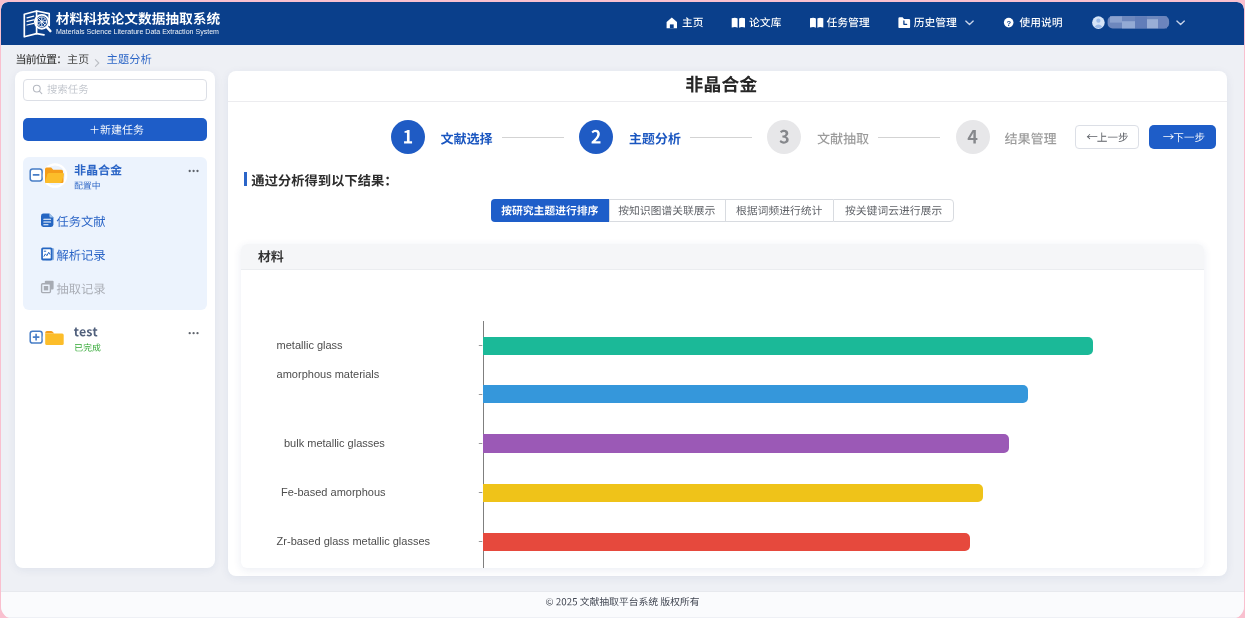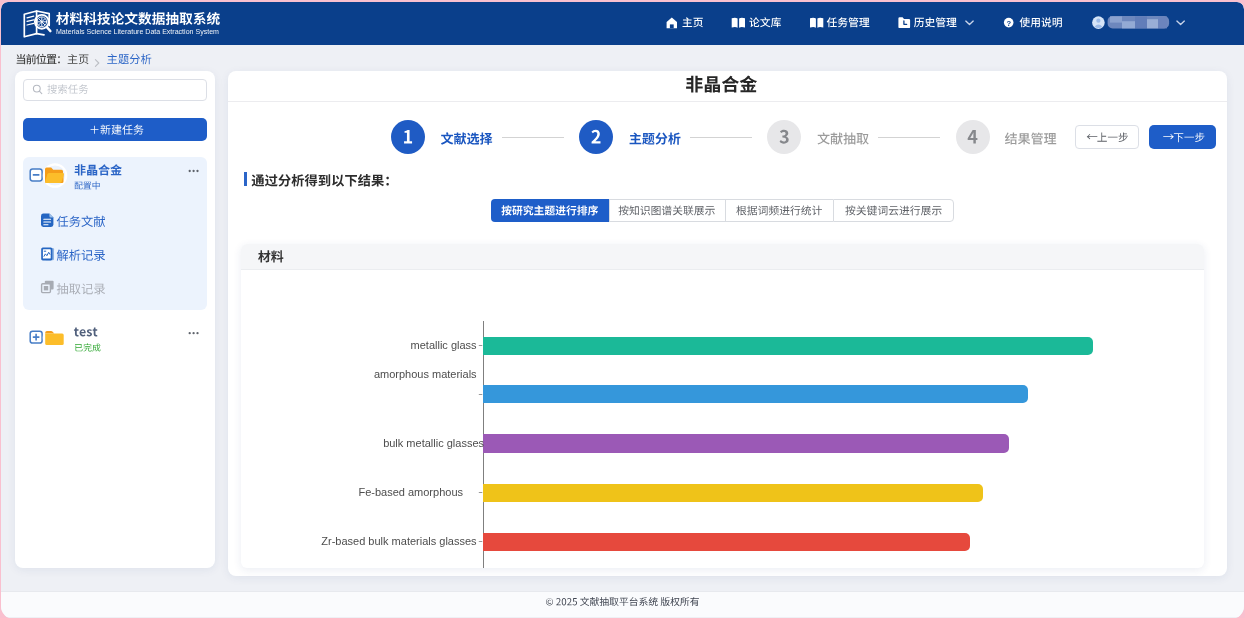--- a/index.html
+++ b/index.html
@@ -21,21 +21,21 @@
 #secbar{left:242.6px;top:169.8px;width:3.4px;height:14.5px;background:#2b65c8}
 .tab{top:197px;height:23.3px;background:#fff;border:1px solid #d8dbe0;border-right:none}
 #tab1{left:490px;width:117.6px;background:#1e5ec9;border:none;border-radius:4px 0 0 4px}
 #tab2{left:607.6px;width:116.4px}
 #tab3{left:724px;width:108.4px}
 #tab4{left:832.4px;width:120.4px;border-right:1px solid #d8dbe0;border-radius:0 4px 4px 0}
 #chartcard{left:240px;top:242px;width:963px;height:324px;background:#fff;border-radius:6px;box-shadow:0 2px 8px rgba(30,60,120,.09)}
 #charthead{left:240px;top:242px;width:963px;height:25.5px;background:#f5f6f8;border-radius:6px 6px 0 0;border-bottom:1px solid #ebedf0}
 #axis{left:482.3px;top:318.5px;width:1px;height:247.5px;background:#7f7f7f}
 .bar{height:18.6px;border-radius:0 5px 5px 0}
-.blabel{position:absolute;font-size:11px;color:#4d4d4d;text-align:right;width:200px}
+.blabel{position:absolute;font-size:11px;color:#4d4d4d;text-align:left;width:200px}
 #footline{left:0;top:589px;width:1243px;height:1px;background:#e7e9ee}
 #footbg{left:0;top:590px;width:1243px;height:25px;background:#fafbfd}
 .lat{position:absolute;font-family:"Liberation Sans",sans-serif}
 </style></head>
 <body>
 <div id="app">
   <div class="abs" id="hdr"></div>
   <div class="abs" id="sidebar"></div>
   <div class="abs" id="content"></div>
   <div class="abs" id="search"></div>
@@ -60,22 +60,22 @@
   <div class="abs" id="charthead"></div>
   <div class="abs" id="axis"></div>
   <div class="abs bar" style="left:482px;top:334.5px;width:609.6px;background:#1bb998"></div>
     <div class="abs bar" style="left:482px;top:382.7px;width:544.5px;background:#3597db"></div>
     <div class="abs bar" style="left:482px;top:432.2px;width:526px;background:#9b59b6"></div>
     <div class="abs bar" style="left:482px;top:481.5px;width:500px;background:#efc319"></div>
     <div class="abs bar" style="left:482px;top:530.5px;width:486.5px;background:#e6493d"></div>
   <div class="blabel" style="left:275.6px;top:337.2px">metallic glass</div>
     <div class="blabel" style="left:275.6px;top:366px">amorphous materials</div>
     <div class="blabel" style="left:283px;top:434.9px">bulk metallic glasses</div>
-    <div class="blabel" style="left:262px;top:484.2px">Fe-based amorphous</div>
-    <div class="blabel" style="left:275.6px;top:533.2px">Zr-based bulk materials glasses</div>
+    <div class="blabel" style="left:280px;top:484.2px">Fe-based amorphous</div>
+    <div class="blabel" style="left:275.6px;top:533.2px">Zr-based glass metallic glasses</div>
   <div class="lat" style="left:55px;top:26px;font-size:7.05px;color:#ffffff;opacity:.93">Materials Science Literature Data Extraction System</div>
   <div id="footline" class="abs"></div>
   <div id="footbg" class="abs"></div>
   <svg class="abs" style="left:-1px;top:-2px;width:1245px;height:618px" viewBox="0 0 1245 618">
       <path d="M65.99279999999999 12.0824V14.8909H62.3212V16.4527H65.4996C64.4995 18.4529 62.8281 20.4805 61.142999999999994 21.5491C61.553999999999995 21.8916 62.0472 22.467 62.3349 22.8917C63.650099999999995 21.9053 64.9653 20.3572 65.99279999999999 18.7132V22.9054C65.99279999999999 23.152 65.8969 23.220499999999998 65.6503 23.234199999999998C65.39 23.234199999999998 64.5543 23.234199999999998 63.800799999999995 23.206799999999998C64.02 23.6726 64.2803 24.412399999999998 64.3488 24.8645C65.5407 24.8645 66.40379999999999 24.8234 66.97919999999999 24.5494C67.5409 24.289099999999998 67.7327 23.8507 67.7327 22.9191V16.4527H69.0479V14.8909H67.7327V12.0824ZM58.54 12.055V14.8909H56.4165V16.4527H58.3345C57.8687 18.0967 57.005599999999994 19.9325 56.0192 21.0285C56.3069 21.4669 56.7042 22.165599999999998 56.8686 22.6588C57.498799999999996 21.9053 58.0605 20.8093 58.54 19.6037V24.9193H60.1977V18.6995C60.6498 19.2749 61.1019 19.9051 61.362199999999994 20.3435L62.3212 18.9461C62.0198 18.6036 60.7183 17.2747 60.1977 16.8089V16.4527H61.937599999999996V14.8909H60.1977V12.055Z M70.0069 13.1784C70.322 14.1785 70.596 15.5211 70.6234 16.3842L71.8564 16.0554C71.7879 15.1923 71.5139 13.8908 71.1577 12.877ZM74.5142 12.8085C74.3635 13.7812 74.0347 15.1786 73.7607 16.0417L74.8019 16.3431C75.1444 15.5348 75.5554 14.2196 75.89789999999999 13.1099ZM76.3774 13.9182C77.1583 14.4251 78.1036 15.1649 78.5283 15.6992L79.3777 14.4662C78.9256 13.9593 77.9529 13.2606 77.1857 12.8085ZM75.76089999999999 17.3706C76.5555 17.8501 77.5693 18.5899 78.0214 19.0968L78.8571 17.7816C78.3639 17.2884 77.3227 16.6171 76.5281 16.1924ZM70.0206 16.6308V18.1652H71.5824C71.1577 19.4256 70.459 20.8778 69.774 21.7272C70.0206 22.179299999999998 70.3768 22.9191 70.5138 23.426C71.1029 22.5766 71.6646 21.2888 72.103 19.9873V24.8919H73.61V20.069499999999998C73.9936 20.7134 74.3909 21.4121 74.6101 21.8642L75.61019999999999 20.5764C75.3225 20.1791 74.0073 18.631 73.61 18.2474V18.1652H75.63759999999999V16.6308H73.61V12.1235H72.103V16.6308ZM75.61019999999999 20.6312 75.85679999999999 22.165599999999998 79.7065 21.4669V24.9193H81.2409V21.192899999999998L82.8986 20.8915L82.652 19.3708L81.2409 19.6174V12.055H79.7065V19.8914Z M89.7897 13.8086C90.5432 14.4114 91.4474 15.3019 91.831 15.891L92.9818 14.8635C92.5571 14.2607 91.6118 13.4387 90.8583 12.8907ZM89.28280000000001 17.4254C90.0774 18.0282 91.0501 18.9187 91.4748 19.5352L92.5982 18.4666C92.1324 17.877499999999998 91.1323 17.041800000000002 90.3377 16.4801ZM88.1731 12.1783C87.036 12.6578 85.3098 13.0688 83.748 13.3017C83.9261 13.6579 84.1316 14.2196 84.1864 14.575800000000001C84.67960000000001 14.521 85.2139 14.4388 85.7345 14.3566V15.9184H83.6521V17.4391H85.5153C85.02210000000001 18.768 84.2412 20.2476 83.474 21.1381C83.7343 21.5491 84.0905 22.234099999999998 84.2412 22.6999C84.77550000000001 22.0149 85.2961 21.0422 85.7345 19.9873V24.9193H87.3237V19.3434C87.6525 19.8777 87.9813 20.4668 88.1594 20.8504L89.10470000000001 19.5626C88.84440000000001 19.2338 87.7073 17.918599999999998 87.3237 17.5624V17.4391H89.13210000000001V15.9184H87.3237V14.041500000000001C87.9539 13.8908 88.5567 13.7127 89.09100000000001 13.520900000000001ZM88.89920000000001 20.8915 89.15950000000001 22.4533 93.31060000000001 21.7272V24.9056H94.9409V21.4532L96.5575 21.1655L96.2972 19.6174L94.9409 19.8503V12.055H93.31060000000001V20.137999999999998Z M105.1337 12.055V14.014100000000001H102.18820000000001V15.5348H105.1337V17.1788H102.42110000000001V18.6584H103.1472L102.72250000000001 18.7817C103.2431 20.042099999999998 103.887 21.1381 104.6953 22.0697C103.7226 22.6862 102.61290000000001 23.1246 101.3936 23.4123C101.70870000000001 23.7685 102.09230000000001 24.4672 102.27040000000001 24.8919C103.613 24.4946 104.8323 23.9466 105.8872 23.206799999999998C106.84620000000001 23.974 107.9833 24.5494 109.3259 24.933C109.5588 24.522 110.0246 23.8507 110.38080000000001 23.5219C109.1478 23.220499999999998 108.0792 22.7547 107.18870000000001 22.138199999999998C108.3532 20.9737 109.23 19.4667 109.7506 17.5487L108.6957 17.124L108.4217 17.1788H106.76400000000001V15.5348H109.8465V14.014100000000001H106.76400000000001V12.055ZM104.3254 18.6584H107.6819C107.27090000000001 19.6037 106.66810000000001 20.412 105.94200000000001 21.097C105.257 20.3983 104.7227 19.5763 104.3254 18.6584ZM99.03720000000001 12.055V14.6717H97.44800000000001V16.1924H99.03720000000001V18.631C98.37960000000001 18.7817 97.77680000000001 18.9187 97.2699 19.0146L97.69460000000001 20.5901L99.03720000000001 20.2476V23.0972C99.03720000000001 23.302699999999998 98.96870000000001 23.371199999999998 98.77690000000001 23.371199999999998C98.59880000000001 23.371199999999998 98.02340000000001 23.371199999999998 97.47540000000001 23.357499999999998C97.68090000000001 23.7822 97.88640000000001 24.439799999999998 97.94120000000001 24.8508C98.91390000000001 24.8508 99.5715 24.8097 100.0373 24.5631C100.5031 24.302799999999998 100.6538 23.9055 100.6538 23.1109V19.8229L102.11970000000001 19.4256L101.91420000000001 17.918599999999998L100.6538 18.2337V16.1924H102.01010000000001V14.6717H100.6538V12.055Z M111.76450000000001 13.288C112.6139 13.973 113.7647 14.9457 114.2853 15.5759L115.38130000000001 14.3292C114.80590000000001 13.7264 113.614 12.8085 112.7783 12.192ZM121.5189 17.6994C120.65580000000001 18.3159 119.42280000000001 19.0009 118.2857 19.5489V17.2199H117.2308C118.1898 16.302 118.98440000000001 15.3019 119.62830000000001 14.2607C120.57360000000001 15.8225 121.8066 17.261 123.05330000000001 18.1926C123.31360000000001 17.7953 123.83420000000001 17.2062 124.21780000000001 16.9048C122.793 15.9869 121.2997 14.3292 120.47770000000001 12.7537L120.68320000000001 12.329L118.91590000000001 12.0139C118.2172 13.699 116.87460000000002 15.630700000000001 114.81960000000001 17.055500000000002C115.17580000000001 17.3295 115.69640000000001 17.945999999999998 115.91560000000001 18.3296C116.16220000000001 18.1378 116.40880000000001 17.945999999999998 116.64170000000001 17.7542V22.3985C116.64170000000001 24.0425 117.1486 24.5357 118.98440000000001 24.5357C119.35430000000001 24.5357 121.0668 24.5357 121.4504 24.5357C123.03960000000001 24.5357 123.50540000000001 23.9192 123.68350000000001 21.7683C123.25880000000001 21.6724 122.5738 21.3984 122.2039 21.1381C122.108 22.7684 121.9984 23.0561 121.3271 23.0561C120.9161 23.0561 119.49130000000001 23.0561 119.14880000000001 23.0561C118.409 23.0561 118.2857 22.9739 118.2857 22.3848V21.179199999999998C119.62830000000001 20.6586 121.286 19.864 122.5875 19.0968ZM111.03840000000001 16.2883V17.863799999999998H112.9427V22.192999999999998C112.9427 22.9328 112.55910000000002 23.4397 112.25770000000001 23.7C112.51800000000001 23.9192 112.9564 24.5083 113.0934 24.8371C113.34 24.4946 113.7784 24.111 116.20330000000001 22.124499999999998C116.01150000000001 21.8094 115.75120000000001 21.1655 115.62790000000001 20.7134L114.51820000000001 21.6039V16.2883Z M129.9444 12.438600000000001C130.2595 13.027700000000001 130.5746 13.8086 130.7253 14.3703H124.90280000000001V15.9732H127.0674C127.80720000000001 17.904899999999998 128.7662 19.5626 129.9992 20.9326C128.57440000000003 22.0423 126.7934 22.8232 124.64250000000001 23.357499999999998C124.97130000000001 23.7411 125.46450000000002 24.5083 125.64260000000002 24.9056C127.84830000000001 24.261699999999998 129.6978 23.343799999999998 131.2185 22.110799999999998C132.6707 23.330099999999998 134.43800000000002 24.234299999999998 136.6026 24.8097C136.8492 24.357599999999998 137.3424 23.6452 137.7123 23.275299999999998C135.64360000000002 22.8095 133.91740000000001 21.9875 132.4926 20.9052C133.7119 19.5763 134.64350000000002 17.945999999999998 135.34220000000002 15.9732H137.452V14.3703H131.4788L132.6433 14.0004C132.4789 13.4387 132.0679 12.5619 131.698 11.918000000000001ZM131.2459 19.7818C130.191 18.6995 129.369 17.4117 128.7662 15.9732H133.5064C132.9447 17.4802 132.2049 18.7406 131.2459 19.7818Z M143.8088 12.2194C143.5896 12.74 143.206 13.493500000000001 142.9046 13.973L143.9458 14.4388C144.302 14.014100000000001 144.7404 13.3839 145.1925 12.7674ZM143.1238 20.4394C142.8772 20.9189 142.5484 21.3436 142.17849999999999 21.7135L141.0551 21.1655L141.4661 20.4394ZM139.096 21.6861C139.7262 21.9327 140.3975 22.261499999999998 141.0551 22.604C140.2742 23.0835 139.3563 23.4397 138.3562 23.6589C138.6302 23.9466 138.9453 24.522 139.096 24.8919C140.329 24.5494 141.4387 24.0562 142.3703 23.357499999999998C142.7676 23.6041 143.1238 23.8507 143.4115 24.0699L144.3842 23.0013C144.1102 22.8095 143.7677 22.604 143.4115 22.3848C144.1102 21.5902 144.6445 20.6038 144.987 19.3845L144.0965 19.0557L143.8499 19.110500000000002H142.12369999999999L142.3429 18.5762L140.8907 18.3159C140.7948 18.5762 140.6852 18.8365 140.5619 19.110500000000002H138.822V20.4394H139.8769C139.6166 20.9052 139.3426 21.3299 139.096 21.6861ZM138.9179 12.7811C139.2467 13.3154 139.5755 14.027800000000001 139.6714 14.4936H138.5891V15.7814H140.6167C139.9865 16.4527 139.1097 17.055500000000002 138.3014 17.3843C138.6028 17.6857 138.959 18.22 139.1508 18.5899C139.8358 18.2063 140.5619 17.6446 141.1921 17.014400000000002V18.2337H142.7128V16.7541C143.2334 17.1651 143.7677 17.6172 144.0691 17.904899999999998L144.9322 16.7678C144.6856 16.5897 143.9321 16.1376 143.3019 15.7814H145.3158V14.4936H142.7128V12.055H141.1921V14.4936H139.781L140.9181 14.0004C140.8085 13.507200000000001 140.4523 12.8085 140.0961 12.2879ZM146.3844 12.0961C146.083 14.562100000000001 145.4665 16.9048 144.3705 18.3296C144.6993 18.5625 145.3158 19.0968 145.5487 19.3708C145.809 19.0009 146.0556 18.5899 146.2748 18.1378C146.5351 19.179 146.8502 20.151699999999998 147.2475 21.0148C146.5351 22.165599999999998 145.535 23.0287 144.1513 23.6589C144.4253 23.974 144.8637 24.659 145.0007 24.9878C146.2885 24.330199999999998 147.2886 23.5082 148.0558 22.4807C148.6723 23.426 149.4395 24.220599999999997 150.38479999999998 24.8097C150.6177 24.398699999999998 151.0972 23.8096 151.4534 23.5219C150.41219999999998 22.9465 149.5902 22.0834 148.9463 21.0148C149.6039 19.6585 150.0149 18.0419 150.27519999999998 16.1102H151.1383V14.589500000000001H147.4667C147.6311 13.8497 147.7818 13.0962 147.8914 12.3153ZM148.7408 16.1102C148.6038 17.2747 148.3983 18.3159 148.0832 19.2201C147.7133 18.2611 147.4393 17.2199 147.2475 16.1102Z M158.34449999999998 20.5079V24.9193H159.7556V24.522H163.071V24.9056H164.55059999999997V20.5079H162.0846V19.1927H164.86569999999998V17.809H162.0846V16.5897H164.48209999999997V12.603H156.93339999999998V16.8089C156.93339999999998 18.9598 156.82379999999998 21.9738 155.4538 24.0014C155.81 24.1795 156.50869999999998 24.6727 156.78269999999998 24.9604C157.83759999999998 23.4123 158.26229999999998 21.192899999999998 158.42669999999998 19.1927H160.5502V20.5079ZM158.52259999999998 14.014100000000001H162.934V15.1923H158.52259999999998ZM158.52259999999998 16.5897H160.5502V17.809H158.50889999999998L158.52259999999998 16.8089ZM159.7556 23.220499999999998V21.8505H163.071V23.220499999999998ZM153.6454 12.0687V14.658H152.2069V16.165H153.6454V18.6173L151.9877 19.0146L152.3576 20.5901L153.6454 20.2202V23.0013C153.6454 23.1794 153.5906 23.234199999999998 153.4262 23.234199999999998C153.2618 23.247899999999998 152.7823 23.247899999999998 152.2754 23.234199999999998C152.4809 23.6589 152.659 24.343899999999998 152.7001 24.7412C153.5906 24.7412 154.1934 24.6864 154.6044 24.426099999999998C155.0291 24.1795 155.1524 23.7685 155.1524 23.015V19.7955L156.56349999999998 19.3708L156.35799999999998 17.891199999999998L155.1524 18.22V16.165H156.53609999999998V14.658H155.1524V12.0687Z M167.55089999999998 12.055V14.6443H165.89319999999998V16.165H167.55089999999998V18.6447C166.85219999999998 18.8228 166.20829999999998 18.9598 165.67399999999998 19.0694L166.08499999999998 20.6586L167.55089999999998 20.2613V23.206799999999998C167.55089999999998 23.3986 167.46869999999998 23.4671 167.29059999999998 23.4671C167.11249999999998 23.4671 166.55079999999998 23.4671 166.01649999999998 23.4397C166.20829999999998 23.8644 166.41379999999998 24.5083 166.46859999999998 24.933C167.42759999999998 24.933 168.0715 24.8782 168.5373 24.6316C168.9894 24.398699999999998 169.1264 23.9877 169.1264 23.206799999999998V19.8366L170.60599999999997 19.4119L170.41419999999997 17.932299999999998L169.1264 18.2611V16.165H170.44159999999997V14.6443H169.1264V12.055ZM172.33219999999997 20.2065H173.72959999999998V22.33H172.33219999999997ZM172.33219999999997 18.6721V16.6856H173.72959999999998V18.6721ZM176.771 20.2065V22.33H175.29139999999998V20.2065ZM176.771 18.6721H175.29139999999998V16.6856H176.771ZM173.72959999999998 12.0824V15.123800000000001H170.77039999999997V24.9056H172.33219999999997V23.9055H176.771V24.8097H178.40129999999996V15.123800000000001H175.29139999999998V12.0824Z M190.34769999999997 15.0416C190.10109999999997 16.6171 189.70379999999997 18.0419 189.16949999999997 19.2886C188.64889999999997 18.014499999999998 188.27899999999997 16.576 188.00499999999997 15.0416ZM186.08699999999996 13.493500000000001V15.0416H186.55279999999996C186.93639999999996 17.3021 187.47069999999997 19.3297 188.27899999999997 21.0148C187.55289999999997 22.179299999999998 186.66239999999996 23.0972 185.63489999999996 23.7137C185.97739999999996 24.0014 186.42949999999996 24.5494 186.66239999999996 24.9467C187.62139999999997 24.302799999999998 188.44339999999997 23.5082 189.15579999999997 22.5492C189.77229999999997 23.4534 190.51209999999998 24.220599999999997 191.40259999999995 24.8371C191.66289999999998 24.426099999999998 192.15609999999995 23.837 192.51229999999995 23.563C191.52589999999998 22.9602 190.73129999999998 22.110799999999998 190.08739999999997 21.0696C191.08749999999998 19.1653 191.75879999999995 16.7404 192.06019999999995 13.7127L191.03269999999998 13.4387L190.75869999999998 13.493500000000001ZM179.56579999999997 21.6587 179.89459999999997 23.234199999999998 183.57989999999995 22.604V24.9056H185.18279999999996V22.3163L186.33359999999996 22.110799999999998L186.25139999999996 20.7408L185.18279999999996 20.8915V14.068900000000001H185.99109999999996V12.603H179.71649999999997V14.068900000000001H180.46999999999997V21.5491ZM182.04549999999998 14.068900000000001H183.57989999999995V15.48H182.04549999999998ZM182.04549999999998 16.8774H183.57989999999995V18.3707H182.04549999999998ZM182.04549999999998 19.7681H183.57989999999995V21.1244L182.04549999999998 21.3436Z M196.11539999999997 20.7408C195.47149999999996 21.6039 194.36179999999996 22.5492 193.32059999999996 23.1109C193.73159999999996 23.357499999999998 194.43029999999996 23.8918 194.75909999999996 24.206899999999997C195.75919999999996 23.5219 196.97849999999994 22.3848 197.78679999999994 21.3299ZM201.28029999999995 21.5354C202.34889999999996 22.33 203.69149999999996 23.4671 204.29429999999996 24.206899999999997L205.76019999999994 23.234199999999998C205.06149999999997 22.467 203.67779999999996 21.3847 202.62289999999996 20.6723ZM201.59539999999996 17.6583C201.84199999999996 17.904899999999998 202.11599999999996 18.1926 202.37629999999996 18.4803L198.25259999999994 18.7543C200.01989999999995 17.8501 201.78719999999996 16.7678 203.41749999999996 15.4937L202.22559999999996 14.4251C201.62279999999996 14.9457 200.95149999999995 15.4526 200.28019999999995 15.9184L197.55389999999994 16.0554C198.36219999999994 15.48 199.15679999999995 14.8224 199.85549999999995 14.1374C201.63649999999996 13.9593 203.32159999999996 13.7127 204.74639999999997 13.3702L203.56819999999996 12.0139C201.25289999999995 12.5756 197.43059999999994 12.9181 194.06039999999996 13.041400000000001C194.22479999999996 13.4113 194.41659999999996 14.068900000000001 194.45769999999996 14.4799C195.45779999999996 14.4525 196.51269999999997 14.3977 197.56759999999994 14.3292C196.85519999999997 14.9868 196.14279999999997 15.5074 195.85509999999996 15.6855C195.44409999999996 15.9732 195.12899999999996 16.165 194.81389999999996 16.2061C194.97829999999996 16.6171 195.19749999999996 17.3158 195.26599999999996 17.6172C195.58109999999996 17.4939 196.03319999999997 17.4254 198.18409999999994 17.2747C197.29359999999994 17.809 196.54009999999997 18.2063 196.12909999999997 18.3844C195.26599999999996 18.8228 194.73169999999996 19.0557 194.19739999999996 19.137900000000002C194.36179999999996 19.5489 194.59469999999996 20.3024 194.66319999999996 20.5901C195.11529999999996 20.412 195.73179999999996 20.3161 198.88279999999995 20.055799999999998V23.0972C198.88279999999995 23.247899999999998 198.81429999999995 23.288999999999998 198.58139999999995 23.302699999999998C198.34849999999994 23.302699999999998 197.51279999999994 23.302699999999998 196.80039999999997 23.275299999999998C197.04699999999997 23.7 197.32099999999994 24.398699999999998 197.40319999999994 24.8782C198.41699999999994 24.8782 199.18419999999995 24.8645 199.78699999999995 24.6179C200.38979999999995 24.357599999999998 200.55419999999995 23.9329 200.55419999999995 23.1383V19.9325L203.39009999999996 19.6996C203.73259999999996 20.151699999999998 204.03399999999996 20.5764 204.23949999999996 20.9326L205.52729999999997 20.137999999999998C204.97929999999997 19.2612 203.85589999999996 17.973399999999998 202.82839999999996 17.014400000000002Z M215.82969999999995 18.9735V22.8506C215.82969999999995 24.234299999999998 216.11739999999995 24.7001 217.35039999999995 24.7001C217.56959999999995 24.7001 218.06279999999995 24.7001 218.29569999999995 24.7001C219.35059999999993 24.7001 219.70679999999993 24.0836 219.83009999999993 21.919C219.41909999999993 21.8094 218.76149999999996 21.5491 218.44639999999995 21.2614C218.40529999999995 23.015 218.35049999999995 23.316399999999998 218.13129999999995 23.316399999999998C218.03539999999995 23.316399999999998 217.74769999999995 23.316399999999998 217.66549999999995 23.316399999999998C217.47369999999995 23.316399999999998 217.44629999999995 23.275299999999998 217.44629999999995 22.8369V18.9735ZM213.24039999999994 18.9872C213.15819999999994 21.3162 212.98009999999994 22.7684 210.88399999999993 23.6452C211.24019999999993 23.9466 211.69229999999993 24.5905 211.88409999999993 25.0015C214.39119999999994 23.8507 214.74739999999994 21.8779 214.85699999999994 18.9872ZM206.96579999999994 22.7684 207.34939999999995 24.384999999999998C208.67829999999995 23.8781 210.36339999999996 23.220499999999998 211.91149999999993 22.5766L211.61009999999993 21.179199999999998C209.89759999999995 21.7957 208.13029999999995 22.4259 206.96579999999994 22.7684ZM214.44599999999994 12.3838C214.63779999999994 12.8359 214.85699999999994 13.4113 214.99399999999994 13.8497H211.93889999999993V15.3156H214.08979999999994C213.52809999999994 16.0691 212.85679999999994 16.9185 212.61019999999994 17.1651C212.29509999999993 17.4391 211.89779999999993 17.5624 211.59639999999993 17.6309C211.74709999999993 17.973399999999998 212.02109999999993 18.8091 212.08959999999993 19.2064C212.54169999999993 19.0009 213.22669999999994 18.905 217.89839999999995 18.4118C218.09019999999995 18.7817 218.25459999999995 19.110500000000002 218.36419999999995 19.3982L219.74789999999993 18.6721C219.37799999999993 17.809 218.50119999999995 16.5212 217.77509999999995 15.5622L216.51469999999995 16.1924C216.73389999999995 16.4801 216.95309999999995 16.8089 217.15859999999995 17.1514L214.45969999999994 17.3843C214.95289999999994 16.7541 215.52829999999994 16.0006 216.02149999999995 15.3156H219.59719999999993V13.8497H215.81599999999995L216.69279999999995 13.6031C216.55579999999995 13.1921 216.25439999999995 12.507100000000001 216.00779999999995 12.000200000000001ZM207.33569999999995 18.0419C207.54119999999995 17.932299999999998 207.85629999999995 17.8501 208.93859999999995 17.7131C208.52759999999995 18.3159 208.17139999999995 18.768 207.97959999999995 18.9735C207.54119999999995 19.4804 207.25349999999995 19.7818 206.88359999999994 19.864C207.07539999999995 20.275 207.33569999999995 21.0559 207.41789999999995 21.3847C207.77409999999995 21.1518 208.34949999999995 20.96 211.63749999999993 20.2202C211.58269999999993 19.864 211.58269999999993 19.2201 211.62379999999993 18.768L209.71949999999995 19.151600000000002C210.58259999999996 18.0967 211.41829999999993 16.8774 212.07589999999993 15.6855L210.63739999999996 14.795C210.40449999999996 15.2745 210.14419999999996 15.767700000000001 209.88389999999995 16.2198L208.88379999999995 16.302C209.65099999999995 15.2334 210.37709999999996 13.9182 210.88399999999993 12.6989L209.21259999999995 11.931700000000001C208.74679999999995 13.493500000000001 207.86999999999995 15.1649 207.58229999999995 15.5896C207.28089999999995 16.028 207.04799999999994 16.3157 206.74659999999994 16.3979C206.95209999999994 16.8637 207.23979999999995 17.6994 207.33569999999995 18.0419Z" fill="#ffffff"></path>
       <path d="M685.7988 17.8788C686.3928 18.3108 687.1056 18.915599999999998 687.5484 19.3908H682.9692V20.3952H686.7384V22.5552H683.4984V23.537999999999997H686.7384V25.9572H682.4832V26.950799999999997H692.16V25.9572H687.8616V23.537999999999997H691.134V22.5552H687.8616V20.3952H691.6092V19.3908H688.1424L688.6824 19.002C688.2396 18.4836 687.3324 17.770799999999998 686.6412 17.2956Z M697.6031999999999 21.464399999999998V23.419199999999996C697.6031999999999 24.520799999999998 697.074 25.7304 693.1967999999999 26.4864C693.4236 26.691599999999998 693.7044 27.102 693.8231999999999 27.317999999999998C697.9487999999999 26.443199999999997 698.6615999999999 24.942 698.6615999999999 23.43V21.464399999999998ZM698.5427999999999 25.287599999999998C699.7847999999999 25.8492 701.4372 26.7348 702.2363999999999 27.328799999999998L702.8627999999999 26.5296C702.0203999999999 25.935599999999997 700.3463999999999 25.104 699.126 24.5964ZM694.4495999999999 19.952399999999997V24.9852H695.4863999999999V20.892H700.8V24.9636H701.8907999999999V19.952399999999997H697.9812C698.1647999999999 19.6068 698.3592 19.196399999999997 698.5319999999999 18.785999999999998H702.8303999999999V17.8356H693.4667999999999V18.785999999999998H697.3656C697.2467999999999 19.174799999999998 697.0955999999999 19.595999999999997 696.9551999999999 19.952399999999997Z" fill="#ffffff"></path>
       <path d="M750.0584 18.137999999999998C750.7172 18.677999999999997 751.5812 19.455599999999997 751.9808 19.941599999999998L752.6612 19.163999999999998C752.24 18.688799999999997 751.3436 17.965199999999996 750.6848 17.4576ZM757.6616 21.734399999999997C756.938 22.263599999999997 755.8472 22.879199999999997 754.8968 23.3328V21.3024H753.9464C754.8212 20.514 755.5124 19.6284 756.0524 18.7428C756.83 19.995599999999996 757.8992 21.194399999999998 758.9036 21.918C759.0764 21.6696 759.4004 21.3024 759.638 21.1188C758.504 20.4168 757.2512 19.077599999999997 756.5708 17.814L756.7436 17.446799999999996L755.6528 17.252399999999998C755.102 18.559199999999997 754.022 20.1252 752.3696 21.248399999999997C752.5964 21.4104 752.9096 21.7776 753.0608 22.025999999999996C753.3524 21.81 753.6224 21.593999999999998 753.8816 21.367199999999997V25.5792C753.8816 26.691599999999998 754.238 27.0156 755.5232 27.0156C755.7932 27.0156 757.3592 27.0156 757.64 27.0156C758.774 27.0156 759.0656 26.572799999999997 759.1952 24.9744C758.9144 24.920399999999997 758.4932 24.7476 758.2664 24.5856C758.1908 25.86 758.1044 26.0868 757.5752 26.0868C757.2188 26.0868 755.8904 26.0868 755.6096 26.0868C755.0048 26.0868 754.8968 26.0112 754.8968 25.5792V24.3588C755.966 23.894399999999997 757.316 23.2248 758.3312 22.598399999999998ZM749.3996 20.6544V21.6372H750.998V25.3308C750.998 25.8816 750.6848 26.2596 750.4796 26.432399999999998C750.6416 26.583599999999997 750.9116 26.950799999999997 751.0088 27.156C751.1816 26.9076 751.4948 26.6376 753.3308 25.147199999999998C753.2228 24.9528 753.0608 24.564 752.9744 24.283199999999997L751.9808 25.060799999999997V20.6544Z M764.3144 17.511599999999998C764.6168 18.029999999999998 764.9191999999999 18.7104 765.0487999999999 19.1532H760.3184V20.1468H762.0032C762.6188 21.734399999999997 763.4287999999999 23.105999999999998 764.4763999999999 24.2292C763.3208 25.179599999999997 761.8843999999999 25.8492 760.1347999999999 26.324399999999997C760.3399999999999 26.561999999999998 760.6532 27.0372 760.7719999999999 27.2856C762.5432 26.7348 764.0228 25.9896 765.2324 24.9636C766.4096 25.9896 767.8567999999999 26.7564 769.6064 27.2316C769.7683999999999 26.939999999999998 770.0708 26.508 770.2976 26.2812C768.6128 25.8708 767.198 25.157999999999998 766.0315999999999 24.2184C767.0576 23.127599999999997 767.8567999999999 21.7884 768.4399999999999 20.1468H770.1356V19.1532H765.2324L766.1936 18.8508C766.0532 18.397199999999998 765.7076 17.705999999999996 765.3943999999999 17.187599999999996ZM765.2539999999999 23.516399999999997C764.3144 22.5552 763.5799999999999 21.4212 763.0616 20.1468H767.2844C766.7983999999999 21.4968 766.1288 22.598399999999998 765.2539999999999 23.516399999999997Z M774.0991999999999 23.905199999999997C774.1963999999999 23.808 774.6175999999999 23.753999999999998 775.1575999999999 23.753999999999998H776.9179999999999V24.834H773.1596V25.7736H776.9179999999999V27.2964H777.9331999999999V25.7736H780.9247999999999V24.834H777.9331999999999V23.753999999999998H780.2011999999999V22.836H777.9331999999999V21.7992H776.9179999999999V22.836H775.1143999999999C775.4168 22.3932 775.7191999999999 21.885599999999997 775.9999999999999 21.356399999999997H780.5143999999999V20.438399999999998H776.4644L776.7667999999999 19.7472L775.7083999999999 19.4016C775.6003999999999 19.7472 775.4599999999999 20.1036 775.3195999999999 20.438399999999998H773.4404V21.356399999999997H774.8983999999999C774.6715999999999 21.7992 774.4663999999999 22.144799999999996 774.3691999999999 22.296C774.1531999999999 22.6524 773.9695999999999 22.868399999999998 773.7643999999999 22.9224C773.8831999999999 23.1924 774.0559999999999 23.7 774.0991999999999 23.905199999999997ZM775.6327999999999 17.500799999999998C775.7839999999999 17.7492 775.9351999999999 18.062399999999997 776.0432 18.343199999999996H771.8527999999999V21.4212C771.8527999999999 23.008799999999997 771.7879999999999 25.2228 770.8915999999999 26.7672C771.1291999999999 26.8752 771.5827999999999 27.177599999999998 771.7556 27.350399999999997C772.7275999999999 25.697999999999997 772.8679999999999 23.149199999999997 772.8679999999999 21.4212V19.293599999999998H780.9247999999999V18.343199999999996H777.1987999999999C777.0691999999999 17.9976 776.8639999999999 17.5764 776.6479999999999 17.263199999999998Z" fill="#ffffff"></path>
       <path d="M830.28 25.935599999999997V26.9076H836.7384V25.935599999999997H833.9844V22.846799999999998H836.8896V21.853199999999998H833.9844V19.0128C834.9132 18.8292 835.7988 18.6132 836.5332 18.3648L835.7772 17.500799999999998C834.438 17.9868 832.17 18.407999999999998 830.1936 18.667199999999998C830.3016 18.904799999999998 830.4528 19.282799999999998 830.496 19.541999999999998C831.2844 19.444799999999997 832.116 19.336799999999997 832.9476 19.196399999999997V21.853199999999998H829.848V22.846799999999998H832.9476V25.935599999999997ZM829.5456 17.2956C828.9084 18.958799999999997 827.8284 20.578799999999998 826.6944 21.615599999999997C826.8888 21.863999999999997 827.202 22.4148 827.31 22.6632C827.688 22.296 828.066 21.863999999999997 828.4224 21.388799999999996V27.2964H829.4268V19.8876C829.8588 19.163999999999998 830.2476 18.3864 830.55 17.6196Z M841.9871999999999 22.296C841.944 22.6632 841.8792 22.997999999999998 841.7927999999999 23.3004H838.6175999999999V24.186H841.4472C840.81 25.417199999999998 839.6651999999999 26.0868 837.8832 26.432399999999998C838.0668 26.6376 838.3692 27.069599999999998 838.4663999999999 27.2964C840.5292 26.7672 841.8359999999999 25.8708 842.5487999999999 24.186H845.67C845.4971999999999 25.427999999999997 845.2919999999999 26.043599999999998 845.0436 26.2272C844.914 26.324399999999997 844.7844 26.335199999999997 844.5468 26.335199999999997C844.266 26.335199999999997 843.5315999999999 26.324399999999997 842.8295999999999 26.2596C843.0024 26.508 843.1428 26.886 843.1536 27.156C843.834 27.199199999999998 844.4928 27.199199999999998 844.8599999999999 27.177599999999998C845.2919999999999 27.156 845.5835999999999 27.091199999999997 845.8535999999999 26.842799999999997C846.2424 26.4972 846.4907999999999 25.654799999999998 846.7392 23.7324C846.7607999999999 23.592 846.7823999999999 23.3004 846.7823999999999 23.3004H842.8512C842.9268 23.008799999999997 842.9916 22.7064 843.0455999999999 22.382399999999997ZM845.1732 19.217999999999996C844.5468 19.790399999999998 843.7152 20.244 842.7539999999999 20.622C841.9548 20.2872 841.3068 19.866 840.8531999999999 19.336799999999997L840.972 19.217999999999996ZM841.3284 17.273999999999997C840.7668 18.202799999999996 839.7299999999999 19.2504 838.1963999999999 19.995599999999996C838.4015999999999 20.1576 838.6823999999999 20.5356 838.8119999999999 20.7732C839.3195999999999 20.5032 839.7732 20.200799999999997 840.1836 19.8876C840.5831999999999 20.319599999999998 841.0584 20.697599999999998 841.5984 21.010799999999996C840.3888 21.356399999999997 839.0712 21.5724 837.786 21.6912C837.9372 21.9288 838.1099999999999 22.3284 838.1855999999999 22.5876C839.7407999999999 22.404 841.3284 22.08 842.7539999999999 21.5616C844.0068 22.0476 845.4971999999999 22.3284 847.1604 22.458C847.2792 22.188 847.5168 21.7776 847.7328 21.5508C846.3611999999999 21.475199999999997 845.0867999999999 21.3132 843.996 21.0324C845.1623999999999 20.449199999999998 846.1451999999999 19.693199999999997 846.7932 18.721199999999996L846.1668 18.3108L846.0047999999999 18.354H841.7711999999999C841.9979999999999 18.0732 842.1923999999999 17.770799999999998 842.376 17.4792Z M850.3032 21.6696V27.317999999999998H851.3399999999999V26.9832H856.2864V27.307199999999998H857.3015999999999V24.5856H851.3399999999999V23.9484H856.7291999999999V21.6696ZM856.2864 26.2164H851.3399999999999V25.3524H856.2864ZM852.7656 19.65C852.8735999999999 19.855199999999996 852.9923999999999 20.092799999999997 853.0787999999999 20.308799999999998H849.0611999999999V22.144799999999996H850.0439999999999V21.086399999999998H857.0207999999999V22.144799999999996H858.0683999999999V20.308799999999998H854.1155999999999C854.0075999999999 20.0388 853.8455999999999 19.714799999999997 853.6727999999999 19.4664ZM851.3399999999999 22.4256H855.7248V23.1924H851.3399999999999ZM849.8711999999999 17.22C849.5903999999999 18.148799999999998 849.1043999999999 19.077599999999997 848.4995999999999 19.671599999999998C848.7479999999999 19.7796 849.18 20.0064 849.3743999999999 20.136C849.6875999999999 19.790399999999998 849.9899999999999 19.336799999999997 850.2599999999999 18.839999999999996H850.8539999999999C851.1131999999999 19.2396 851.3507999999999 19.714799999999997 851.4587999999999 20.028L852.3227999999999 19.7256C852.2363999999999 19.488 852.0527999999999 19.1532 851.8584 18.839999999999996H853.3811999999999V18.1164H850.6055999999999C850.7027999999999 17.889599999999998 850.7891999999999 17.651999999999997 850.8648 17.4144ZM854.4719999999999 17.2308C854.2775999999999 18.008399999999998 853.8996 18.785999999999998 853.4028 19.282799999999998C853.6403999999999 19.4016 854.0615999999999 19.6176 854.2452 19.758C854.4719999999999 19.4988 854.6771999999999 19.196399999999997 854.8716 18.8508H855.4871999999999C855.8111999999999 19.2504 856.146 19.7472 856.2755999999999 20.060399999999998L857.1071999999999 19.682399999999998C856.9991999999999 19.455599999999997 856.7939999999999 19.1424 856.5563999999999 18.8508H858.3059999999999V18.1164H855.2171999999999C855.3143999999999 17.889599999999998 855.4007999999999 17.651999999999997 855.4655999999999 17.4144Z M864.2135999999998 20.6328H865.6391999999998V21.8208H864.2135999999998ZM866.5139999999999 20.6328H867.9071999999999V21.8208H866.5139999999999ZM864.2135999999998 18.6348H865.6391999999998V19.811999999999998H864.2135999999998ZM866.5139999999999 18.6348H867.9071999999999V19.811999999999998H866.5139999999999ZM862.3883999999998 26.032799999999998V26.961599999999997H869.3759999999999V26.032799999999998H866.5895999999999V24.7368H869.0195999999999V23.808H866.5895999999999V22.6956H868.8791999999999V17.759999999999998H863.2847999999999V22.6956H865.5527999999998V23.808H863.1875999999999V24.7368H865.5527999999998V26.032799999999998ZM859.2239999999998 25.2012 859.4723999999999 26.2488C860.4551999999999 25.924799999999998 861.7295999999999 25.4928 862.9067999999999 25.0932L862.7339999999998 24.121199999999998L861.5999999999999 24.4884V22.025999999999996H862.6475999999999V21.086399999999998H861.5999999999999V18.915599999999998H862.8095999999998V17.965199999999996H859.3427999999999V18.915599999999998H860.6279999999998V21.086399999999998H859.4507999999998V22.025999999999996H860.6279999999998V24.790799999999997C860.1095999999999 24.9528 859.6235999999999 25.0932 859.2239999999998 25.2012Z" fill="#ffffff"></path>
       <path d="M914.8556000000001 17.759999999999998V21.388799999999996C914.8556000000001 22.997999999999998 914.7908 25.190399999999997 914.0132000000001 26.724C914.2724000000001 26.831999999999997 914.7368 27.1128 914.9312 27.2856C915.7736000000001 25.644 915.8924000000001 23.127599999999997 915.8924000000001 21.388799999999996V18.721199999999996H923.9492V17.759999999999998ZM918.9920000000001 19.272C918.9812000000001 19.8444 918.9596 20.406 918.9272000000001 20.945999999999998H916.4648000000001V21.918H918.8516000000001C918.6248 23.872799999999998 917.9984000000001 25.4928 916.0004 26.4972C916.2488000000001 26.680799999999998 916.5512 27.0156 916.6700000000001 27.2424C918.8948 26.075999999999997 919.6184000000001 24.175199999999997 919.8884 21.918H922.4156C922.2752 24.6072 922.124 25.7196 921.8324 25.9896C921.7136 26.1084 921.5948000000001 26.1408 921.3788000000001 26.13C921.1196 26.13 920.4824000000001 26.13 919.8236 26.075999999999997C920.0072 26.3568 920.1368 26.7888 920.1584 27.091199999999997C920.8064 27.1236 921.4436000000001 27.1344 921.8108000000001 27.091199999999997C922.2104 27.058799999999998 922.4696 26.961599999999997 922.7180000000001 26.6484C923.1176 26.194799999999997 923.2904000000001 24.887999999999998 923.4632 21.4104C923.474 21.27 923.474 20.945999999999998 923.474 20.945999999999998H919.9748000000001C920.018 20.406 920.0288 19.8444 920.0504000000001 19.272Z M926.768 19.9092H929.3816V21.712799999999998H926.768ZM930.44 19.9092H933.0536V21.712799999999998H930.44ZM927.1676 22.944 926.2388 23.2896C926.66 24.175199999999997 927.1784 24.8556 927.8156 25.395599999999998C927.1568 25.805999999999997 926.2172 26.1516 924.8996 26.4108C925.1264 26.6484 925.3964 27.091199999999997 925.5152 27.317999999999998C926.9516 26.994 927.9776 26.551199999999998 928.712 26.0112C930.17 26.831999999999997 932.0708 27.1236 934.5116 27.2532C934.5872 26.8968 934.7924 26.443199999999997 934.9976 26.194799999999997C932.6324 26.13 930.8504 25.935599999999997 929.4896 25.276799999999998C930.116 24.509999999999998 930.3536 23.635199999999998 930.4184 22.6956H934.1012V18.926399999999997H930.44V17.327999999999996H929.3816V18.926399999999997H925.7636V22.6956H929.36C929.306 23.4408 929.1224 24.131999999999998 928.604 24.726C928.0316 24.283199999999997 927.5564 23.7 927.1676 22.944Z M937.5032 21.6696V27.317999999999998H938.54V26.9832H943.4864V27.307199999999998H944.5015999999999V24.5856H938.54V23.9484H943.9291999999999V21.6696ZM943.4864 26.2164H938.54V25.3524H943.4864ZM939.9656 19.65C940.0735999999999 19.855199999999996 940.1923999999999 20.092799999999997 940.2787999999999 20.308799999999998H936.2611999999999V22.144799999999996H937.2439999999999V21.086399999999998H944.2207999999999V22.144799999999996H945.2683999999999V20.308799999999998H941.3155999999999C941.2076 20.0388 941.0455999999999 19.714799999999997 940.8728 19.4664ZM938.54 22.4256H942.9248V23.1924H938.54ZM937.0712 17.22C936.7904 18.148799999999998 936.3044 19.077599999999997 935.6995999999999 19.671599999999998C935.948 19.7796 936.38 20.0064 936.5744 20.136C936.8875999999999 19.790399999999998 937.1899999999999 19.336799999999997 937.4599999999999 18.839999999999996H938.054C938.3131999999999 19.2396 938.5508 19.714799999999997 938.6587999999999 20.028L939.5228 19.7256C939.4363999999999 19.488 939.2528 19.1532 939.0584 18.839999999999996H940.5812V18.1164H937.8055999999999C937.9028 17.889599999999998 937.9892 17.651999999999997 938.0648 17.4144ZM941.6719999999999 17.2308C941.4775999999999 18.008399999999998 941.0996 18.785999999999998 940.6028 19.282799999999998C940.8403999999999 19.4016 941.2615999999999 19.6176 941.4452 19.758C941.6719999999999 19.4988 941.8771999999999 19.196399999999997 942.0716 18.8508H942.6872C943.0111999999999 19.2504 943.346 19.7472 943.4756 20.060399999999998L944.3072 19.682399999999998C944.1991999999999 19.455599999999997 943.9939999999999 19.1424 943.7564 18.8508H945.506V18.1164H942.4172C942.5143999999999 17.889599999999998 942.6007999999999 17.651999999999997 942.6655999999999 17.4144Z M951.4135999999999 20.6328H952.8391999999999V21.8208H951.4135999999999ZM953.7139999999999 20.6328H955.1071999999999V21.8208H953.7139999999999ZM951.4135999999999 18.6348H952.8391999999999V19.811999999999998H951.4135999999999ZM953.7139999999999 18.6348H955.1071999999999V19.811999999999998H953.7139999999999ZM949.5883999999999 26.032799999999998V26.961599999999997H956.5759999999999V26.032799999999998H953.7896V24.7368H956.2195999999999V23.808H953.7896V22.6956H956.0791999999999V17.759999999999998H950.4848V22.6956H952.7527999999999V23.808H950.3875999999999V24.7368H952.7527999999999V26.032799999999998ZM946.4239999999999 25.2012 946.6723999999999 26.2488C947.6551999999999 25.924799999999998 948.9295999999999 25.4928 950.1067999999999 25.0932L949.9339999999999 24.121199999999998L948.8 24.4884V22.025999999999996H949.8475999999999V21.086399999999998H948.8V18.915599999999998H950.0095999999999V17.965199999999996H946.5427999999999V18.915599999999998H947.8279999999999V21.086399999999998H946.6507999999999V22.025999999999996H947.8279999999999V24.790799999999997C947.3095999999999 24.9528 946.8235999999999 25.0932 946.4239999999999 25.2012Z" fill="#ffffff"></path>
       <path d="M1025.7936 17.3388V18.418799999999997H1022.9208V19.358399999999996H1025.7936V20.2764H1023.1908V23.3544H1025.7287999999999C1025.664 23.883599999999998 1025.5236 24.380399999999998 1025.232 24.834C1024.7352 24.456 1024.3247999999999 24.023999999999997 1024.0224 23.527199999999997L1023.18 23.797199999999997C1023.5688 24.456 1024.0548 25.028399999999998 1024.6488 25.5036C1024.1628 25.9032 1023.4716 26.2488 1022.4996 26.4756C1022.7048 26.691599999999998 1023.0072 27.102 1023.126 27.328799999999998C1024.1843999999999 27.0156 1024.9404 26.583599999999997 1025.4804 26.075999999999997C1026.5388 26.702399999999997 1027.8455999999999 27.102 1029.3468 27.317999999999998C1029.4764 27.0264 1029.7464 26.616 1029.9515999999999 26.4C1028.4396 26.238 1027.1328 25.8924 1026.0852 25.3524C1026.474 24.7476 1026.6576 24.0672 1026.744 23.3544H1029.498V20.2764H1026.8088V19.358399999999996H1029.822V18.418799999999997H1026.8088V17.3388ZM1024.1304 21.129599999999996H1025.7936V22.1772V22.501199999999997H1024.1304ZM1026.8088 21.129599999999996H1028.5152V22.501199999999997H1026.8088V22.1772ZM1022.2944 17.252399999999998C1021.6788 18.8616 1020.6528 20.427599999999998 1019.5835999999999 21.432C1019.7672 21.6804 1020.048 22.231199999999998 1020.1344 22.468799999999998C1020.4907999999999 22.112399999999997 1020.8471999999999 21.6912 1021.1928 21.226799999999997V27.350399999999997H1022.1756V19.736399999999996C1022.586 19.034399999999998 1022.9531999999999 18.299999999999997 1023.2447999999999 17.565599999999996Z M1031.7984000000001 18.029999999999998V21.918C1031.7984000000001 23.4408 1031.6904 25.374 1030.5024 26.702399999999997C1030.7292 26.831999999999997 1031.1504 27.1668 1031.3016 27.372C1032.1008 26.4864 1032.4896 25.266 1032.6732 24.0672H1035.1680000000001V27.199199999999998H1036.194V24.0672H1038.8292000000001V26.0112C1038.8292000000001 26.2164 1038.7536 26.2812 1038.5484000000001 26.2812C1038.354 26.291999999999998 1037.6196 26.302799999999998 1036.9284 26.2596C1037.0688 26.5296 1037.2308 26.9832 1037.2632 27.2424C1038.2676000000001 27.2532 1038.9156 27.2424 1039.3152 27.080399999999997C1039.704 26.9184 1039.8444 26.616 1039.8444 26.022V18.029999999999998ZM1032.8136 19.002H1035.1680000000001V20.5356H1032.8136ZM1038.8292000000001 19.002V20.5356H1036.194V19.002ZM1032.8136 21.485999999999997H1035.1680000000001V23.0952H1032.7704C1032.8028 22.6848 1032.8136 22.296 1032.8136 21.9288ZM1038.8292000000001 21.485999999999997V23.0952H1036.194V21.485999999999997Z M1042.0692 18.0948C1042.6524 18.6348 1043.3976 19.423199999999998 1043.7432 19.8984L1044.4668 19.185599999999997C1044.1104 18.721199999999996 1043.3436 17.9868 1042.7604 17.4792ZM1046.0976 20.351999999999997H1049.4888V22.08H1046.0976ZM1042.8144 27.0048C1042.998 26.7672 1043.3436 26.4756 1045.4496 24.887999999999998C1045.3416 24.6828 1045.1796 24.250799999999998 1045.104 23.9592L1043.9484 24.790799999999997V20.6436H1041.4428V21.647999999999996H1042.9116V25.0068C1042.9116 25.4928 1042.4904 25.9032 1042.242 26.065199999999997C1042.4364 26.2812 1042.7172 26.7456 1042.8144 27.0048ZM1045.104 19.444799999999997V22.997999999999998H1046.3892C1046.2704 24.650399999999998 1045.9464 25.86 1044.1752 26.5296C1044.3912 26.713199999999997 1044.672 27.069599999999998 1044.7908 27.307199999999998C1046.8104 26.4756 1047.2532 25.0068 1047.4152 22.997999999999998H1048.2792V25.8816C1048.2792 26.8644 1048.4844 27.1668 1049.3808 27.1668C1049.5536 27.1668 1050.1476 27.1668 1050.3204 27.1668C1051.0548 27.1668 1051.314 26.778 1051.4112 25.32C1051.1304 25.2552 1050.7092 25.0824 1050.504 24.920399999999997C1050.4824 26.054399999999998 1050.4392 26.2164 1050.2124 26.2164C1050.0936 26.2164 1049.64 26.2164 1049.5428 26.2164C1049.3268 26.2164 1049.2944 26.173199999999998 1049.2944 25.8708V22.997999999999998H1050.5256V19.444799999999997H1049.4456C1049.7372 18.904799999999998 1050.0396 18.246 1050.3312 17.6196L1049.2512 17.2956C1049.046 17.943599999999996 1048.6788 18.8292 1048.3548 19.444799999999997H1046.7024L1047.4152 19.1316C1047.2424 18.624 1046.8104 17.868 1046.3892 17.306399999999996L1045.5144 17.6736C1045.9032 18.224399999999996 1046.2812 18.937199999999997 1046.4432 19.444799999999997Z M1055.31 21.593999999999998V23.505599999999998H1053.5603999999998V21.593999999999998ZM1055.31 20.676H1053.5603999999998V18.8508H1055.31ZM1052.61 17.911199999999997V25.417199999999998H1053.5603999999998V24.4452H1056.2604V17.911199999999997ZM1060.8719999999998 18.677999999999997V20.330399999999997H1058.1504V18.677999999999997ZM1057.1568 17.7384V21.604799999999997C1057.1568 23.278799999999997 1056.9732 25.32 1055.148 26.691599999999998C1055.364 26.831999999999997 1055.7528 27.177599999999998 1055.904 27.3828C1057.1352 26.4648 1057.7076 25.168799999999997 1057.956 23.872799999999998H1060.8719999999998V26.054399999999998C1060.8719999999998 26.238 1060.8072 26.302799999999998 1060.6127999999999 26.313599999999997C1060.4184 26.313599999999997 1059.7487999999998 26.324399999999997 1059.1008 26.302799999999998C1059.252 26.561999999999998 1059.4248 27.0156 1059.4679999999998 27.2964C1060.386 27.2964 1060.9908 27.264 1061.3796 27.102C1061.7576 26.939999999999998 1061.8872 26.6376 1061.8872 26.065199999999997V17.7384ZM1060.8719999999998 21.2592V22.944H1058.0964C1058.1396 22.479599999999998 1058.1504 22.0368 1058.1504 21.615599999999997V21.2592Z" fill="#ffffff"></path>

